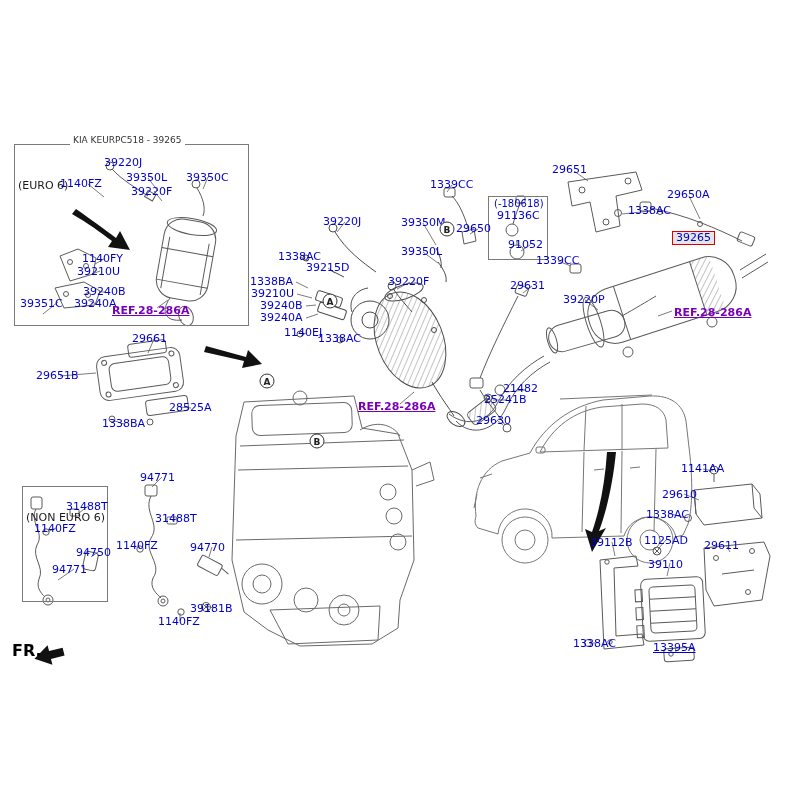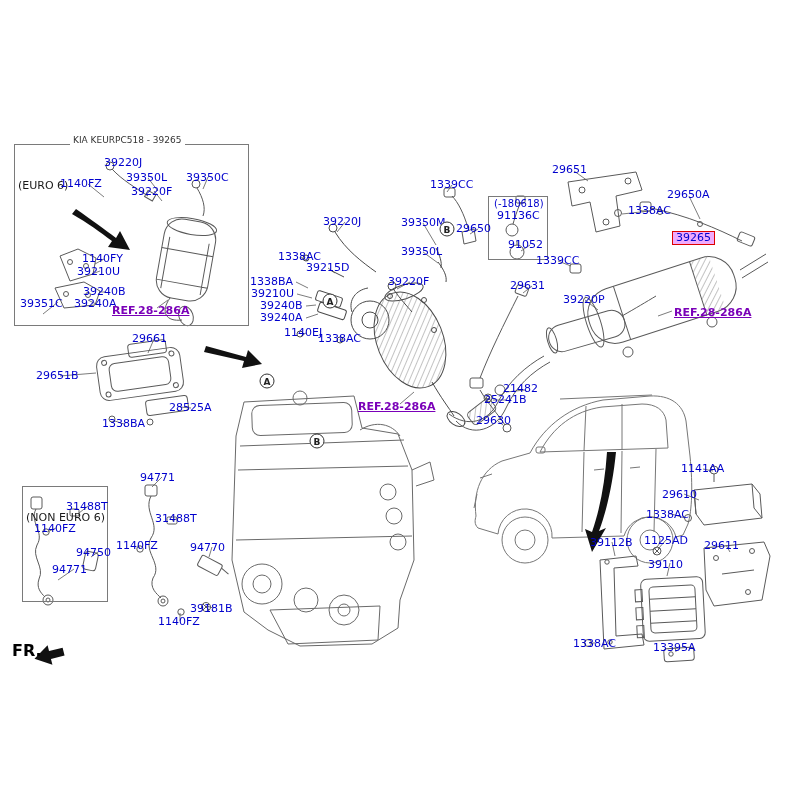--- a/index.html
+++ b/index.html
@@ -4,21 +4,21 @@
 <style>
   html,body{margin:0;padding:0;background:#fff;}
   #canvas{position:relative;width:800px;height:700px;background:#fff;overflow:hidden;
           font-family:"DejaVu Sans",sans-serif;}
   #art{position:absolute;left:0;top:0;}
   .group-box{position:absolute;border:1px solid #7a7a7a;background:transparent;}
   .lbl{position:absolute;white-space:nowrap;font-size:11px;line-height:12px;color:#0000cd;}
   .lbl.part{color:#0000cd;}
   .lbl.note{color:#0000cd;font-size:10px;}
   .lbl.ref{color:#7a00b8;font-weight:bold;text-decoration:underline;cursor:pointer;}
-  .lbl.highlight{color:#0000cd;border:1.5px solid #dd0000;background:#f0abfc;padding:0 3px;cursor:pointer;}
+  .lbl.highlight{color:#0000cd;border:1.5px solid #dd0000;background:#e5e5e5;padding:0 3px;cursor:pointer;}
   .lbl.group{color:#1a1a1a;}
   .lbl.header{color:#333;font-size:9px;background:#fff;padding:0 3px;z-index:4;}
   .lbl.fr{color:#000;font-weight:bold;font-size:16px;}
   .marker{position:absolute;width:13px;height:13px;border:1px solid #333;border-radius:50%;
           font-size:9px;font-weight:bold;color:#222;display:flex;align-items:center;
           justify-content:center;transform:translate(-50%,-50%);background:#fff;}
   #labels-layer,#markers-layer{position:absolute;left:0;top:0;width:800px;height:800px;z-index:3;pointer-events:none;}
   #labels-layer .lbl,#markers-layer .marker{pointer-events:auto;}
 </style>
 </head>
@@ -310,21 +310,21 @@
       <div class="lbl part" style="left: 484px; top: 394px;">25241B</div>
       <div class="lbl part" style="left: 476px; top: 415px;">29630</div>
       <div class="lbl part" style="left: 681px; top: 463px;">1141AA</div>
       <div class="lbl part" style="left: 662px; top: 489px;">29610</div>
       <div class="lbl part" style="left: 646px; top: 509px;">1338AC</div>
       <div class="lbl part" style="left: 704px; top: 540px;">29611</div>
       <div class="lbl part" style="left: 590px; top: 537px;">39112B</div>
       <div class="lbl part" style="left: 644px; top: 535px;">1125AD</div>
       <div class="lbl part" style="left: 648px; top: 559px;">39110</div>
       <div class="lbl part" style="left: 573px; top: 638px;">1338AC</div>
-      <div class="lbl part" style="left: 653px; top: 642px;">13395A</div>
+      <div class="lbl part" style="left: 653px; top: 642px; text-decoration: underline;">13395A</div>
       <div class="lbl fr" style="left: 12px; top: 645px;">FR.</div>
     </div>
   <div id="markers-layer">
       <div class="marker" style="left: 330px; top: 301px;">A</div>
       <div class="marker" style="left: 267px; top: 381px;">A</div>
       <div class="marker" style="left: 447px; top: 229px;">B</div>
       <div class="marker" style="left: 317px; top: 441px;">B</div>
     </div>
 
 </div>

